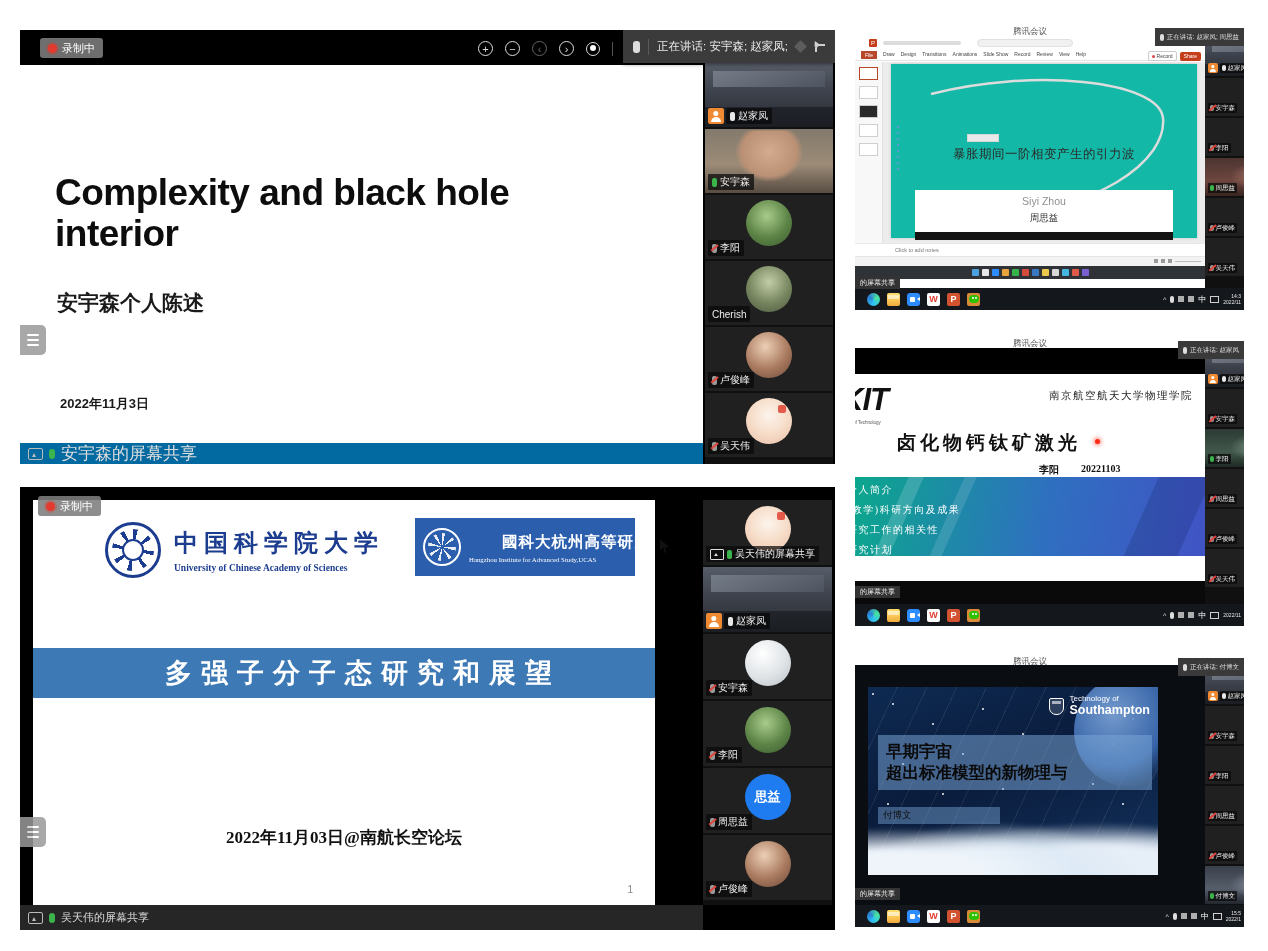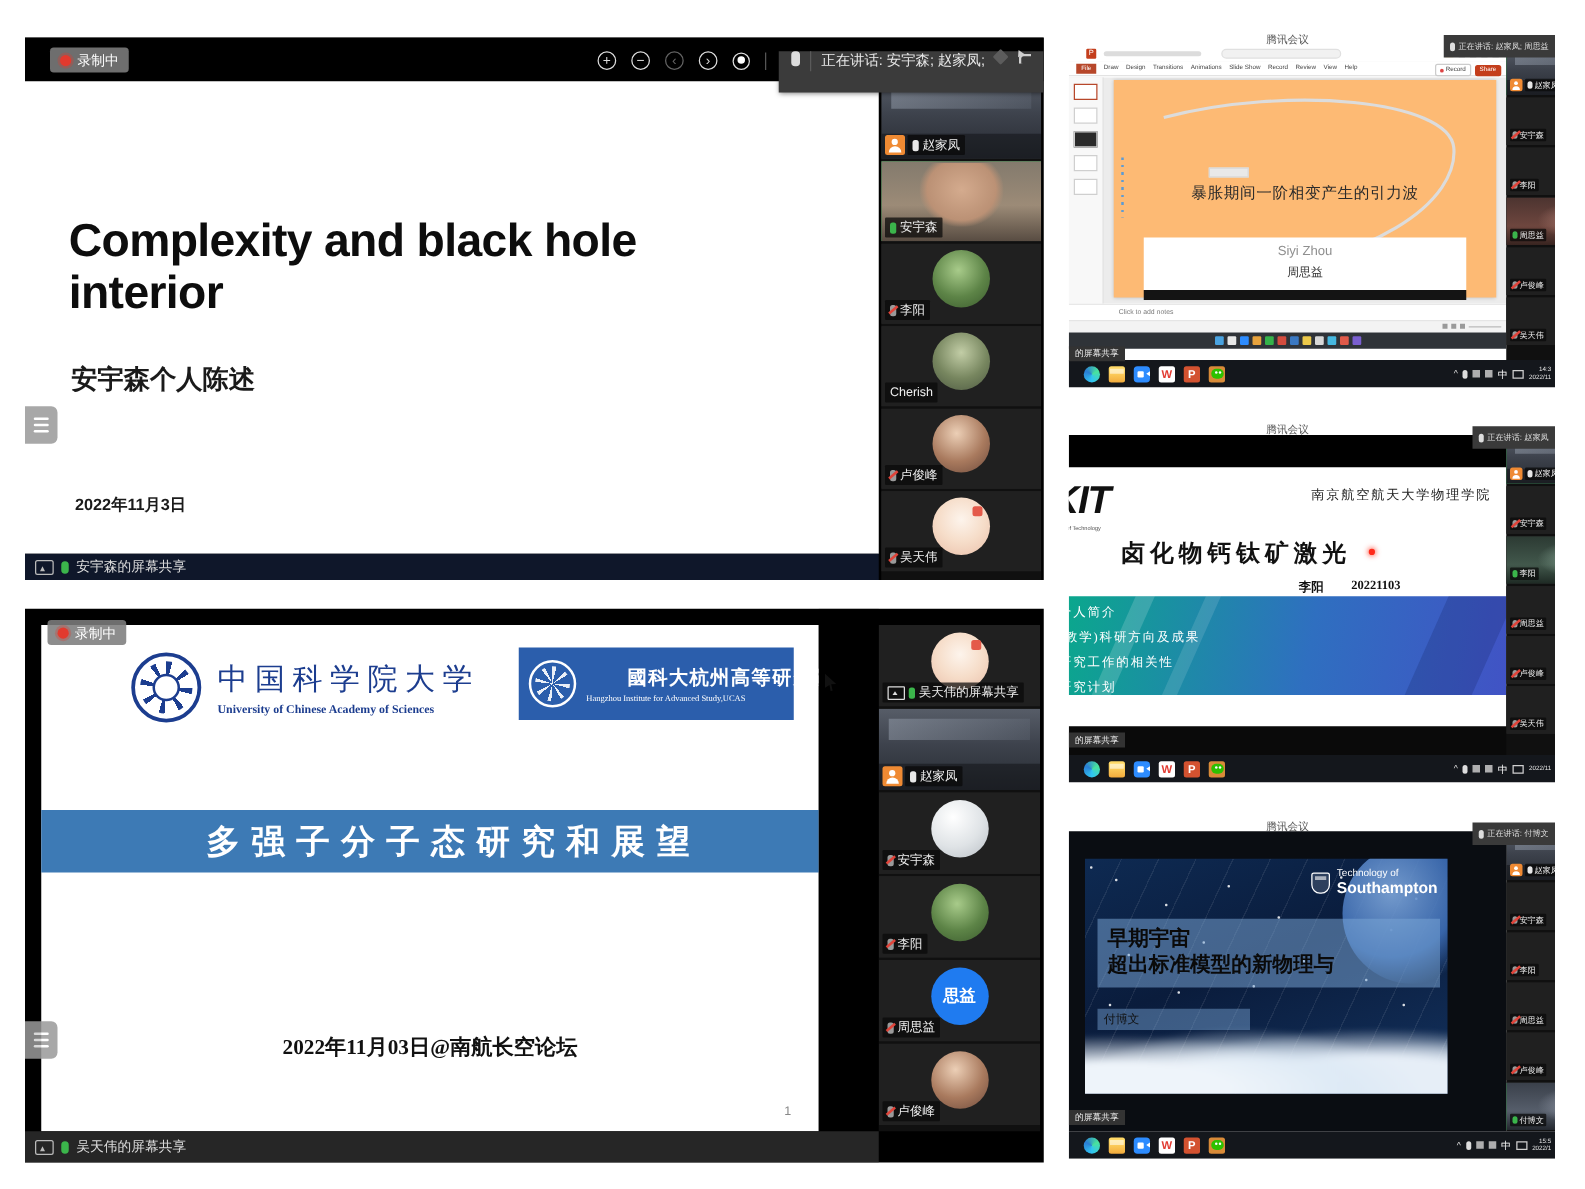--- a/index.html
+++ b/index.html
@@ -68,44 +68,44 @@
   .pa-top{position:absolute;left:0;top:0;right:0;height:35px;background:#000;}
   .pa-tools{position:absolute;left:458px;top:10px;display:flex;align-items:center;gap:12px;color:#ddd;z-index:2;}
   .tool-circle{width:15px;height:15px;border:1.5px solid #ddd;border-radius:50%;font-size:11px;line-height:14px;text-align:center;display:inline-block;color:#ddd;box-sizing:border-box;}
   .tool-circle.dim{opacity:.45;}
   .tool-record{width:14px;height:14px;border:1.5px solid #ddd;border-radius:50%;position:relative;box-sizing:border-box;}
   .tool-record::after{content:"";position:absolute;left:2.5px;top:2.5px;width:6px;height:6px;background:#fff;border-radius:50%;}
   .tool-divider{width:1px;height:14px;background:#555;}
   .tool-exit{display:flex;align-items:center;gap:5px;font-size:12px;color:#ddd;}
   .power-icon{width:12px;height:12px;border:1.5px solid #ddd;border-radius:50%;position:relative;box-sizing:border-box;}
   .power-icon::after{content:"";position:absolute;left:3.6px;top:-2px;width:1.6px;height:6px;background:#ddd;}
-  .speak-bar{position:absolute;right:0;top:0;height:33px;min-width:186px;background:#3b3b3b;display:flex;gap:8px;padding:0 10px;color:#e8e8e8;font-size:11.5px;z-index:7;box-shadow:0 1px 4px rgba(0,0,0,.5);box-sizing:border-box;margin-top:11px;}
+  .speak-bar{position:absolute;right:0;top:0;height:33px;min-width:186px;background:#3b3b3b;display:flex;align-items:center;gap:8px;padding:0 10px;color:#e8e8e8;font-size:11.5px;z-index:7;box-shadow:0 1px 4px rgba(0,0,0,.5);box-sizing:border-box;}
   .sb-sep{width:1px;height:16px;background:#5a5a5a;}
   .diamond{width:9px;height:9px;background:#5c5c5c;transform:rotate(45deg);border-radius:1px;display:inline-block;}
   .undo{position:relative;width:12px;height:10px;display:inline-block;}
   .undo::before{content:"";position:absolute;left:2px;top:2px;width:8px;height:6px;border-top:2px solid #cfcfcf;border-left:2px solid #cfcfcf;border-radius:4px 0 0 0;}
   .undo::after{content:"";position:absolute;left:-1px;top:0;border:3px solid transparent;border-top:5px solid #cfcfcf;transform:rotate(35deg);}
   .pa-slide{position:absolute;left:0;top:35px;width:683px;height:378px;background:#fff;}
   .pa-title{position:absolute;left:35px;top:108px;width:555px;font-size:37px;font-weight:bold;color:#0d0d0d;line-height:1.1;letter-spacing:-.5px;}
   .pa-sub{position:absolute;left:37px;top:224px;font-size:21px;font-weight:bold;color:#1a1a1a;}
   .pa-date{position:absolute;left:40px;top:330px;font-size:13px;font-weight:bold;color:#1a1a1a;}
   #pa .annot{top:295px;}
-  .share-bar{position:absolute;left:0;bottom:0;height:21px;background:#0f172a;display:flex;align-items:center;gap:6px;padding:0 8px;color:#ddd;font-size:11px;z-index:4;}
+  .share-bar{position:absolute;left:0;bottom:0;height:21px;background:#0369a1;display:flex;align-items:center;gap:6px;padding:0 8px;color:#ddd;font-size:17px;z-index:4;}
   #pa .share-bar{width:683px;box-sizing:border-box;}
   #pa .strip{left:685px;top:33px;width:128px;height:401px;}
 
   
   #pb{left:20px;top:487px;width:815px;height:443px;background:#000;}
   #pb .rec-badge{left:18px;top:9px;}
   .pb-slide{position:absolute;left:13px;top:13px;width:622px;height:405px;background:#fff;}
   .ucas-logo{position:absolute;left:72px;top:22px;display:flex;align-items:center;gap:13px;}
   .emblem{width:56px;height:56px;border:3px solid #1c3d8f;border-radius:50%;position:relative;background:#fff;box-sizing:border-box;flex:0 0 auto;}
   .emblem::before{content:"";position:absolute;inset:4px;border-radius:50%;background:repeating-conic-gradient(#1c3d8f 0deg 13deg,#fff 13deg 46deg);}
   .emblem::after{content:"";position:absolute;left:50%;top:50%;width:44%;height:44%;transform:translate(-50%,-50%);border-radius:50%;background:#fff;border:2px solid #1c3d8f;box-sizing:border-box;}
-  .ucas-text .cn{font-family:"Liberation Serif",serif;font-weight:normal;color:#1c3d8f;font-size:24px;letter-spacing:6px;white-space:nowrap;}
+  .ucas-text .cn{font-family:"Liberation Serif",serif;font-weight:bold;color:#1c3d8f;font-size:24px;letter-spacing:6px;white-space:nowrap;}
   .ucas-text .en{font-family:"Liberation Serif",serif;font-weight:bold;color:#1c3d8f;font-size:9.5px;margin-top:4px;}
   .hias-logo{position:absolute;left:382px;top:18px;width:220px;height:58px;background:#2b5eac;display:flex;align-items:center;gap:8px;padding:0 8px;box-sizing:border-box;}
   .emblem-sm{width:38px;height:38px;border:2px solid #fff;border-radius:50%;position:relative;background:#2b5eac;box-sizing:border-box;flex:0 0 auto;}
   .emblem-sm::before{content:"";position:absolute;inset:3px;border-radius:50%;background:repeating-conic-gradient(rgba(255,255,255,.9) 0deg 13deg,rgba(255,255,255,0) 13deg 46deg);}
   .hias-text .cn{color:#fff;font-size:15.5px;font-weight:bold;font-family:"Liberation Serif",serif;letter-spacing:1px;white-space:nowrap;padding-left:33px;}
   .hias-text .en{color:#fff;font-size:6.8px;margin-top:3px;font-family:"Liberation Serif",serif;}
   .pb-band{position:absolute;left:0;top:148px;width:100%;height:50px;background:#3d7ab5;display:flex;align-items:center;justify-content:center;}
   .pb-band span{color:#fff;font-size:27px;font-weight:bold;font-family:"Liberation Serif",serif;letter-spacing:9px;white-space:nowrap;margin-left:38px;}
   .pb-presenter{position:absolute;left:0;top:243px;width:100%;text-align:center;font-size:18px;font-family:"Liberation Serif",serif;color:#111;}
   .pb-date{position:absolute;left:0;top:326px;width:100%;text-align:center;font-size:17px;font-weight:bold;font-family:"Liberation Serif",serif;color:#111;}
@@ -162,21 +162,21 @@
   .tab-file{background:#b7472a;color:#fff;padding:1px 4px;}
   .ribbon-right{position:absolute;right:4px;top:2px;display:flex;gap:3px;align-items:center;font-size:5px;}
   .rec-chip{border:1px solid #ccc;border-radius:2px;padding:0 3px;color:#444;display:flex;gap:2px;align-items:center;height:8px;}
   .rec-chip i{width:3px;height:3px;border-radius:50%;background:#d44;display:inline-block;}
   .share-chip{background:#c43e1c;color:#fff;border-radius:2px;padding:1px 4px;height:7px;line-height:7px;}
   .ppt-canvas{position:absolute;left:0;top:37px;width:350px;height:181px;background:#ececec;}
   .thumbs{position:absolute;left:0;top:0;width:28px;height:100%;background:#f8f8f8;border-right:1px solid #e0e0e0;padding-top:5px;display:flex;flex-direction:column;align-items:center;gap:6px;box-sizing:border-box;}
   .thumb{width:19px;height:13px;background:#fff;border:1px solid #cfcfcf;box-sizing:border-box;}
   .thumb.active{border:1.5px solid #b7472a;}
   .thumb.dark{background:#2a2a2a;}
-  .slide-c{position:absolute;left:36px;top:2px;width:306px;height:174px;background:#fdba74;box-shadow:0 0 3px rgba(0,0,0,.18);}
+  .slide-c{position:absolute;left:36px;top:2px;width:306px;height:174px;background:#14b8a6;box-shadow:0 0 3px rgba(0,0,0,.18);}
   .slide-c svg{position:absolute;inset:0;}
   .bdots{position:absolute;left:6px;top:62px;width:2px;height:48px;background:repeating-linear-gradient(180deg,#5b9bd5 0 2px,rgba(0,0,0,0) 2px 6px);}
   .ctag{position:absolute;left:76px;top:70px;width:32px;height:8px;background:#e9e9e9;border:1px solid #d8d8d8;box-sizing:border-box;}
   .c-title{position:absolute;left:0;top:82px;width:100%;text-align:center;font-size:12.5px;color:#2b2b2b;letter-spacing:.5px;}
   .c-namebox{position:absolute;left:24px;top:126px;width:258px;height:42px;background:#fff;}
   .c-name-en{position:absolute;left:0;top:5px;width:100%;text-align:center;font-size:10.5px;color:#8f8f8f;}
   .c-name-cn{position:absolute;left:0;top:22px;width:100%;text-align:center;font-size:9.5px;color:#333;}
   .c-band{position:absolute;left:24px;top:168px;width:258px;height:8px;background:#141414;}
   .notes-row{position:absolute;left:0;top:218px;width:350px;height:13px;background:#fff;border-top:1px solid #e8e8e8;}
   .notes-text{position:absolute;left:40px;top:3px;font-size:5.5px;color:#777;}

